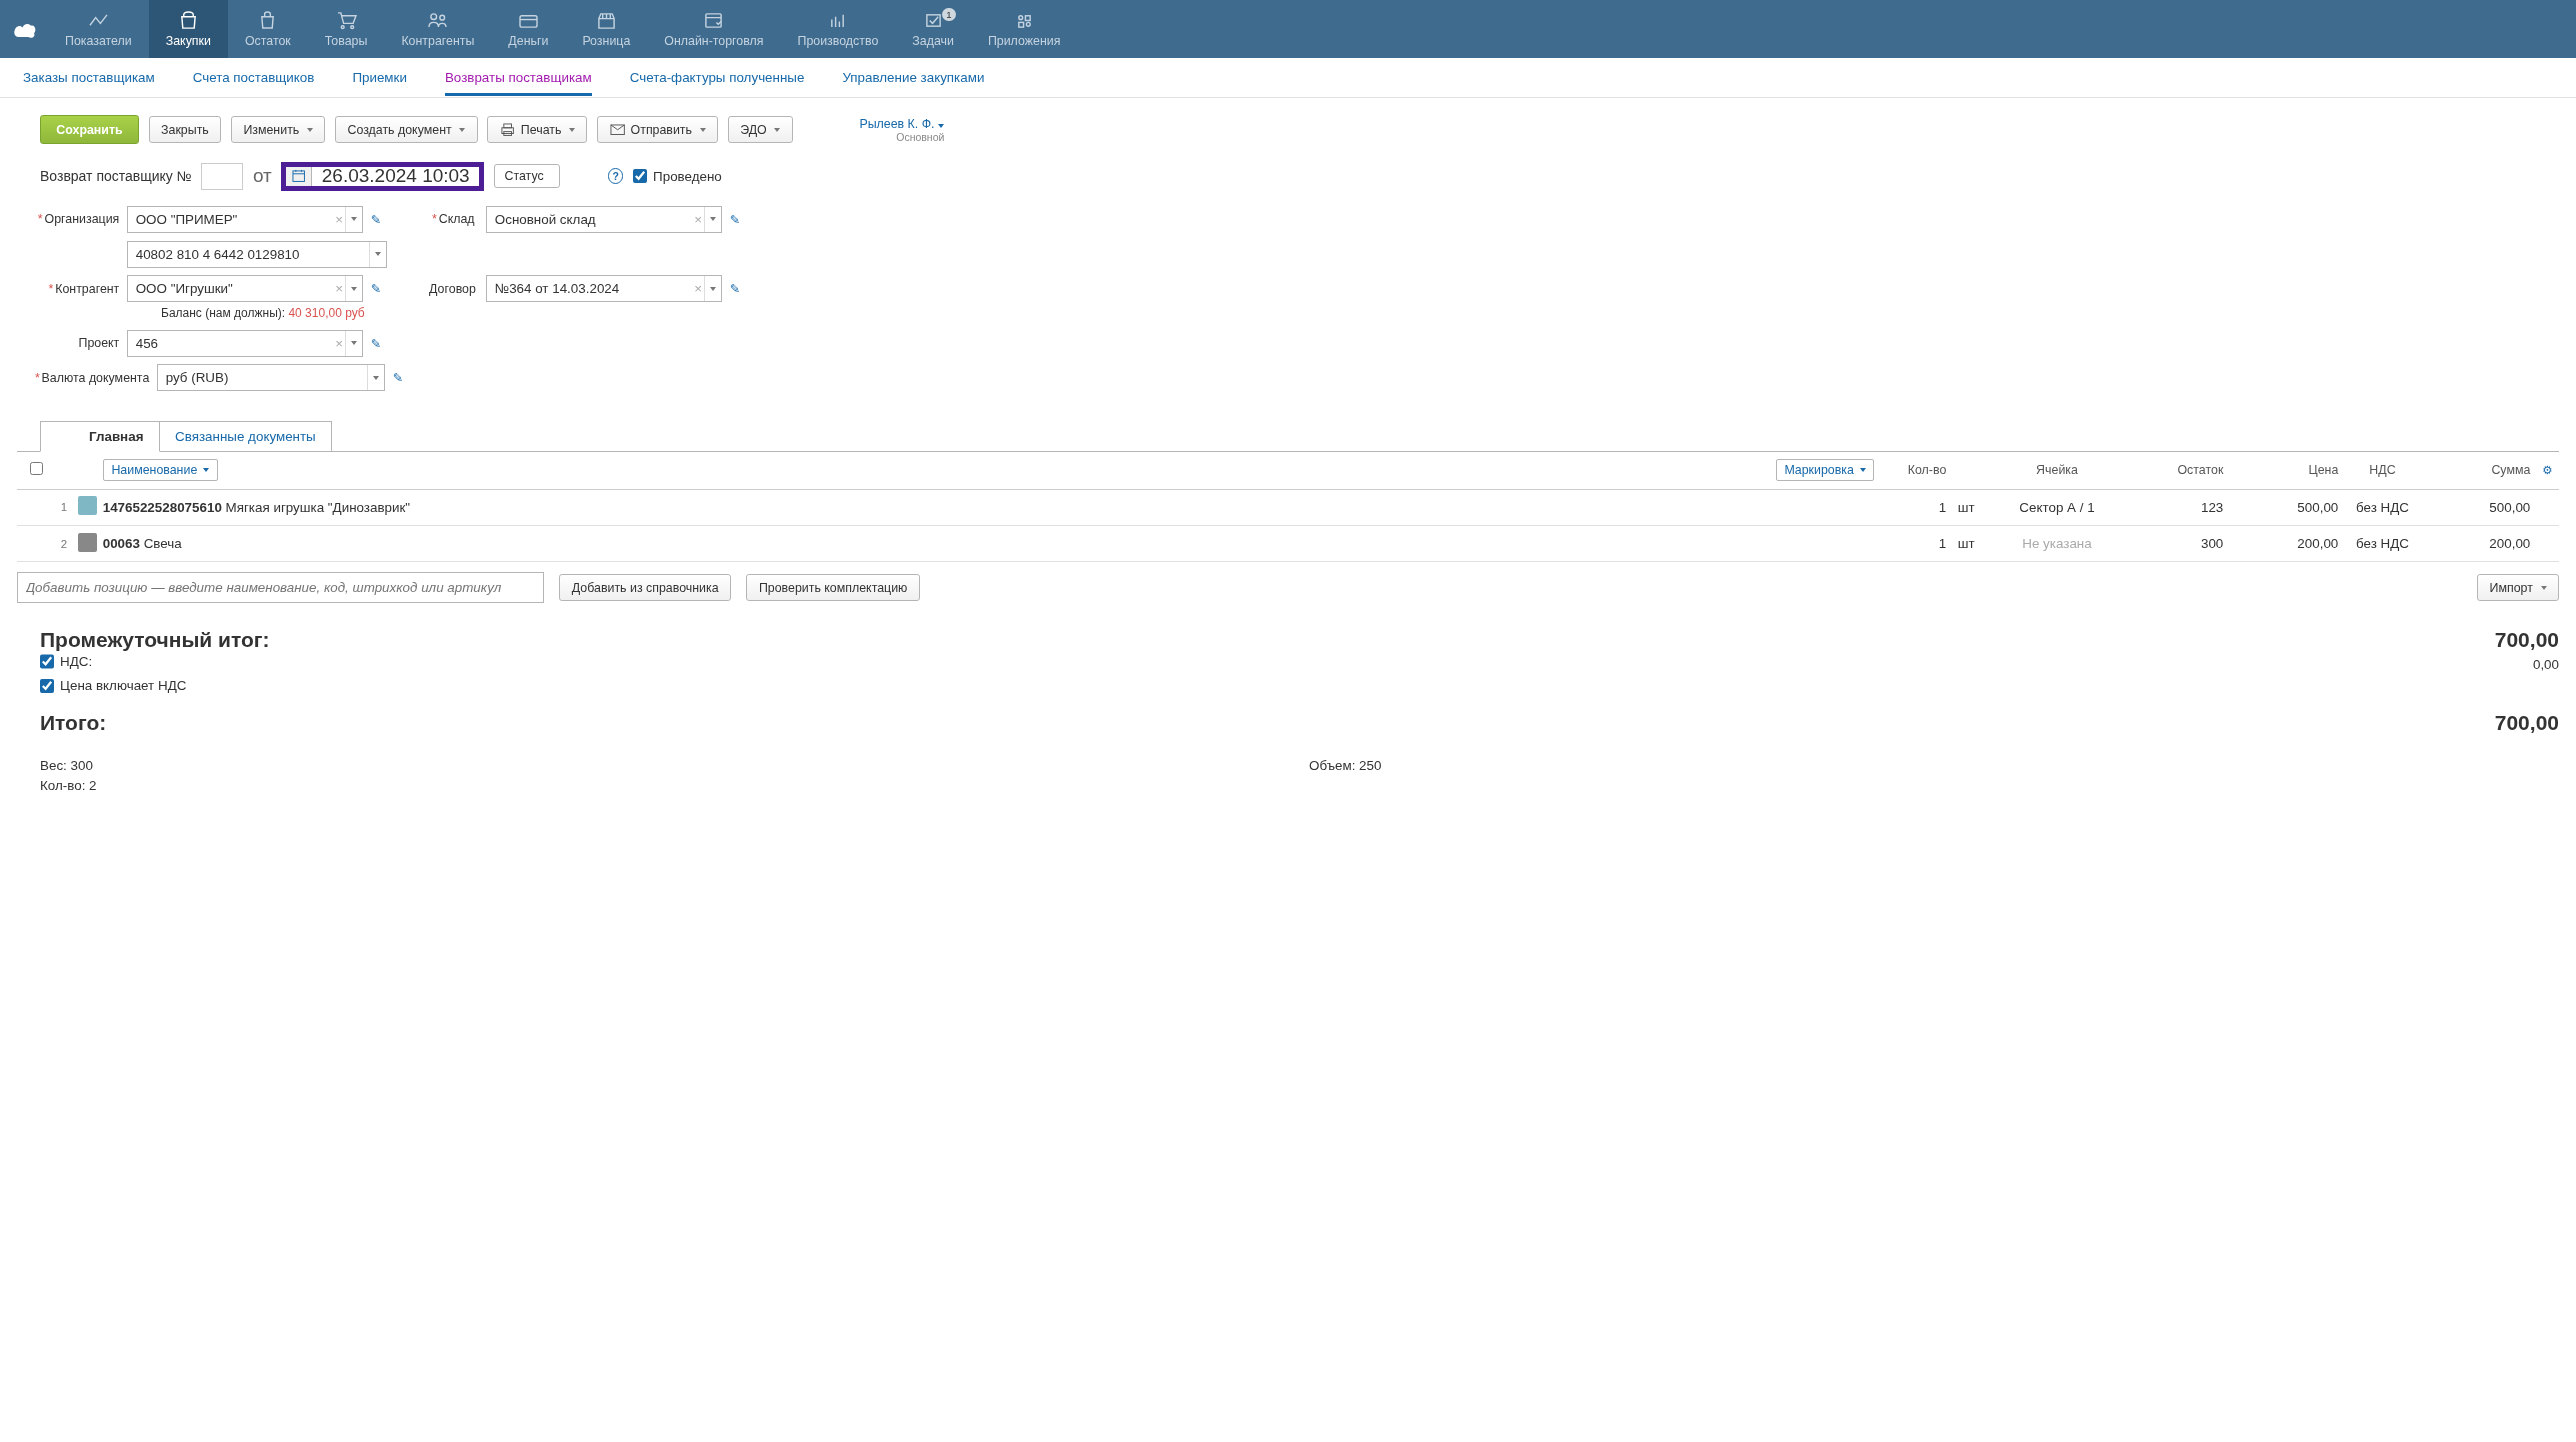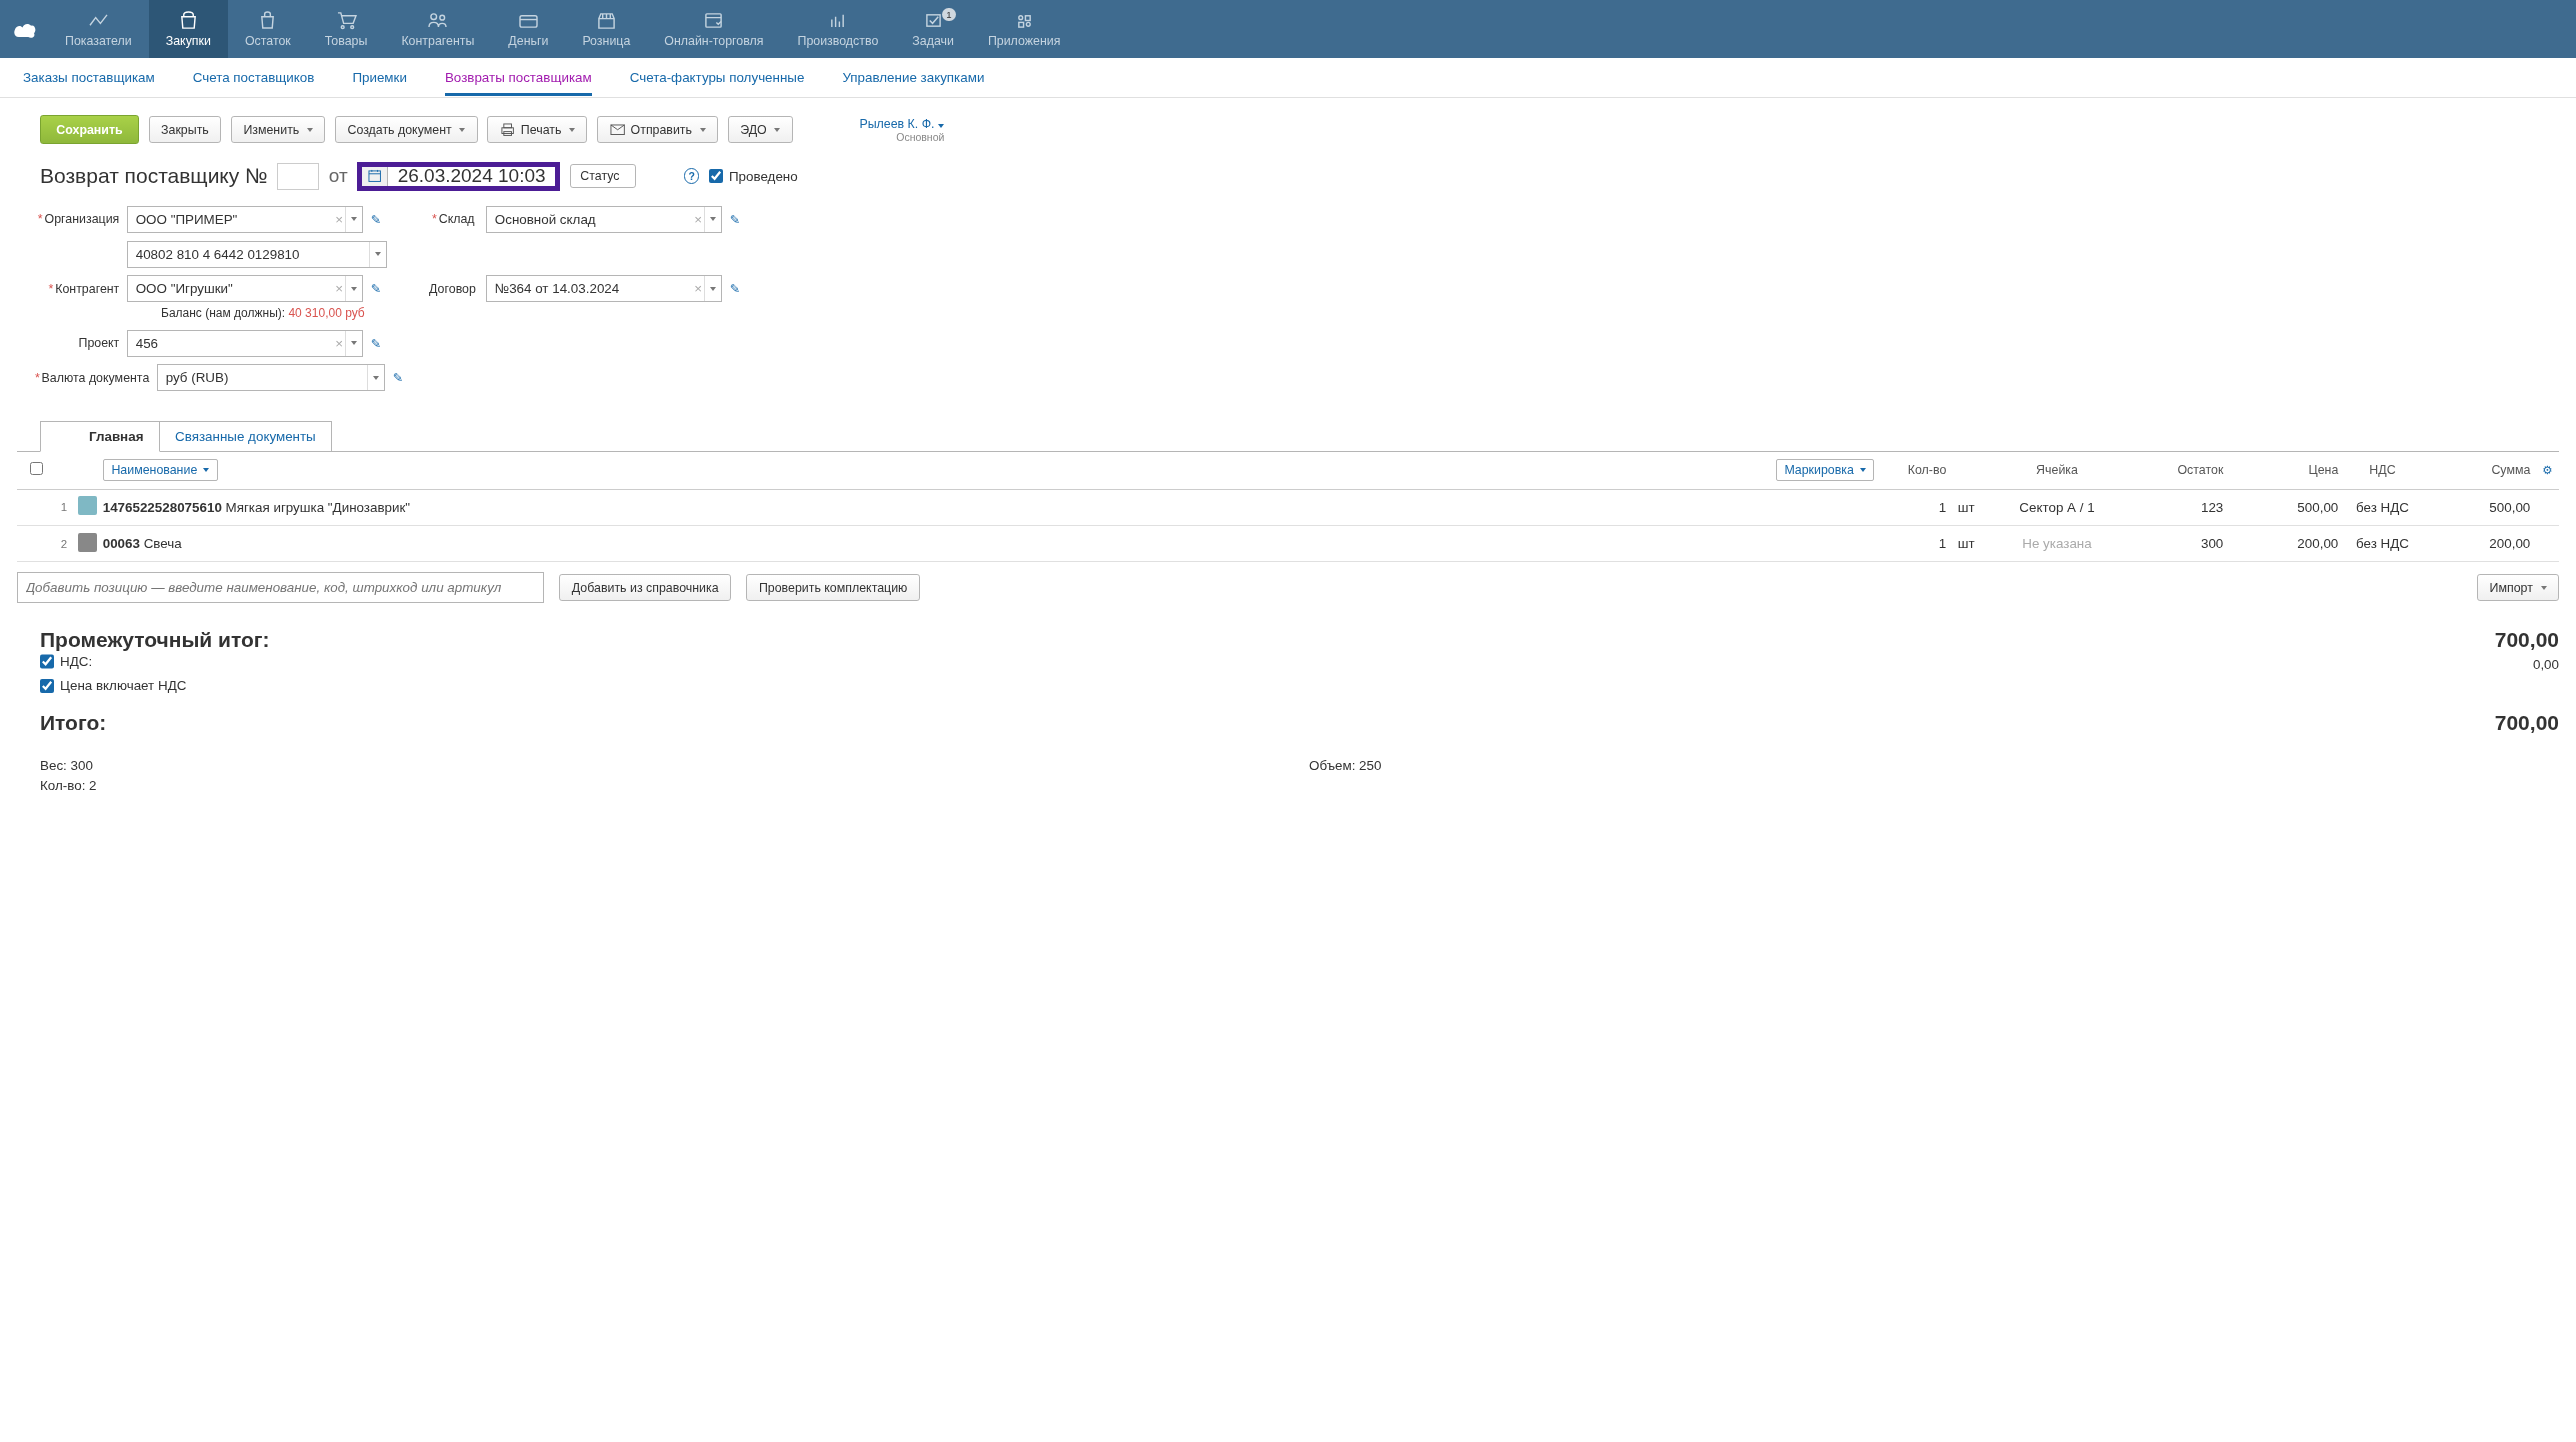--- a/index.html
+++ b/index.html
@@ -24,21 +24,21 @@
 .toolbar { display: flex; align-items: center; gap: 9.6px; padding: 17px 23px 11.5px 40px; }
 .btn { border: 1px solid #b5b5b5; background: linear-gradient(#fff, #f0f0f0); padding: 5.7px 11.5px; border-radius: 2.9px; font-size: 12.4px; cursor: pointer; color: #333; display: inline-flex; align-items: center; gap: 5.7px; }
 .btn-save { background: linear-gradient(#a9d148, #8fb83b); color: #fff; border-color: #7aa430; font-weight: bold; padding: 6.7px 15.3px; }
 .btn .caret { width: 0; height: 0; border-left: 3.8px solid transparent; border-right: 3.8px solid transparent; border-top: 4.8px solid #777; margin-left: 1.9px; }
 .counterparty-badge { margin-left: 57px; font-size: 12.4px; color: #1769aa; position: relative; }
 .counterparty-badge .sub { color: #888; font-size: 10.5px; display: block; text-align: right; }
 .counterparty-badge .caret2 { display: inline-block; margin-left: 3.8px; width: 0; height: 0; border-left: 3.8px solid transparent; border-right: 3.8px solid transparent; border-top: 4.8px solid #1769aa; }
 
 
 .title-row { display: flex; align-items: center; gap: 9.6px; padding: 5.7px 23px 15.3px 40px; }
-.doc-title { font-size: 21px; color: #333; }
+.doc-title { font-size: 14px; color: #333; }
 .num-input { width: 42px; height: 27px; border: 1px solid #ccc; }
 .from-label { font-size: 19px; color: #666; }
 .date-box { display: inline-flex; align-items: center; border: 5px solid #4c1d95; height: 29px; }
 .date-box .cal-icon { background: #f0f0f0; padding: 0 5.7px; height: 100%; display: flex; align-items: center; border-right: 1px solid #b5b5b5; color: #1769aa; }
 .date-box .date-text { padding: 0 9.6px; font-size: 19px; }
 .status-btn { border: 1px solid #b5b5b5; padding: 3.8px 9.6px; border-radius: 2.9px; display: inline-flex; align-items: center; gap: 5.7px; cursor: pointer; background: #fff; }
 .help-icon { width: 15.3px; height: 15.3px; border: 1.4px solid #1769aa; border-radius: 50%; display: inline-flex; align-items: center; justify-content: center; color: #1769aa; font-size: 10.5px; font-weight: bold; }
 .checkbox-label { display: inline-flex; align-items: center; gap: 5.7px; font-size: 13.4px; }
 .checkbox-label input { width: 14.4px; height: 14.4px; accent-color: #1769aa; }
 

